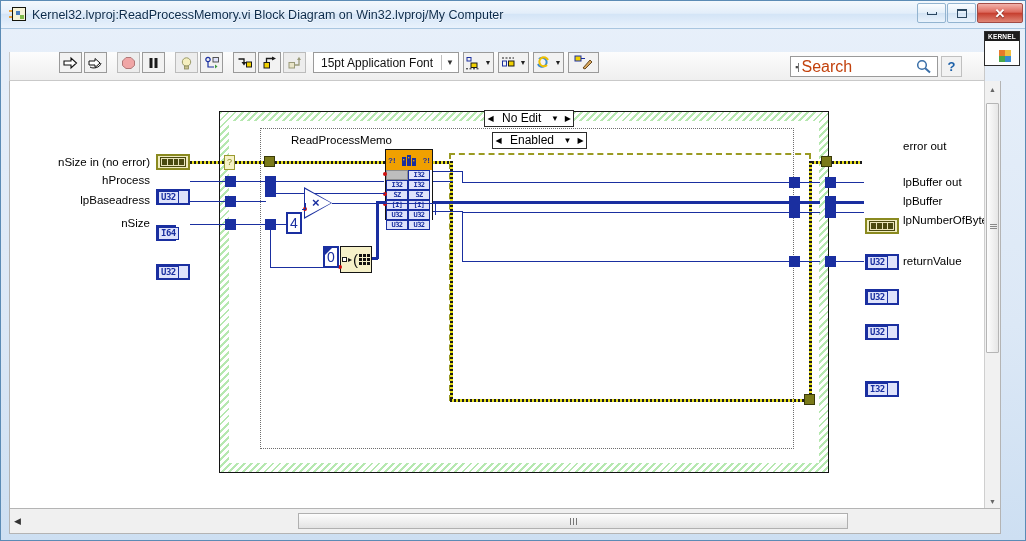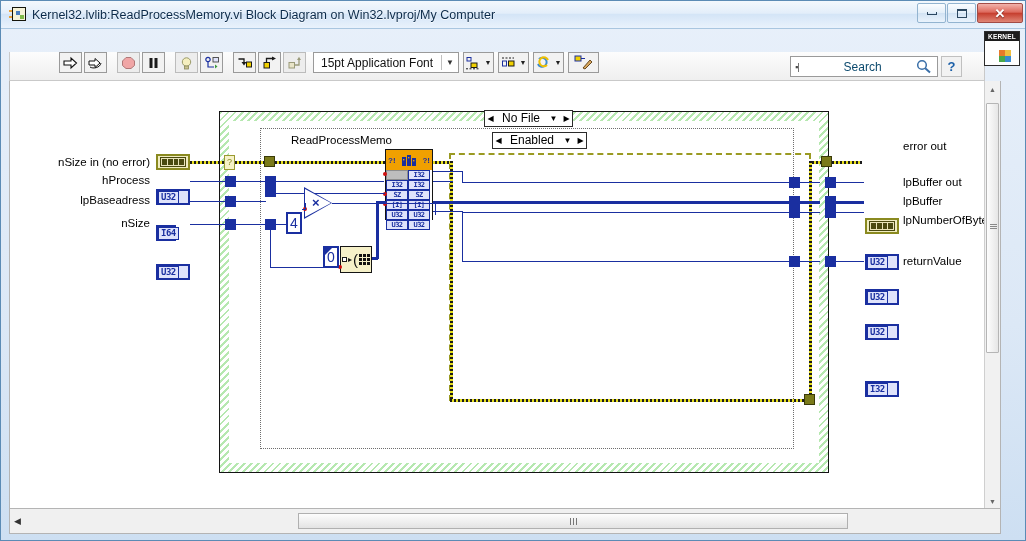--- a/index.html
+++ b/index.html
@@ -102,21 +102,21 @@
     height: 21px; min-width: 31px; border: 1px solid #9a9a9a; background: #f2f2f2;
     margin-left: 4px; display: flex; align-items: center; justify-content: center; gap: 2px;
   }
 
   .searchbox {
     position: absolute; right: 46px; top: 4px; width: 148px; height: 21px;
     border: 1px solid #9a9a9a; background: #fff;
     display: flex; align-items: center;
   }
   .searchbox .pre { font-size: 9px; color: #444; padding: 0 3px 0 4px; letter-spacing: -1px;}
-  .searchbox .ph { font-size: 12px; color: #0c4a6e; flex: 1; margin-left: 42px; }
+  .searchbox .ph { font-size: 16px; color: #c2410c; flex: 1; }
   .helpbtn {
     position: absolute; right: 22px; top: 4px; width: 21px; height: 21px;
     border: 1px solid #c0c0c0; background: #f2f2f2;
     display: flex; align-items: center; justify-content: center;
     font-size: 13px; font-weight: bold; color: #1b5fa8;
   }
 
   
   .vi-icon-big {
     position: absolute; left: 983px; top: 30px; width: 36px; height: 35px;
@@ -346,21 +346,21 @@
 <div id="app">
 
   <div class="titlebar">
     <div class="vi-icon-small">
       <div class="bar"></div>
         <div class="bar bar2"></div>
       <div class="frame"></div>
       <div class="sq" style="left:7px;top:4px;background:#4a7ec0;"></div>
       <div class="sq" style="left:11px;top:8px;background:#7fba4a;"></div>
     </div>
-    <div class="title-text">Kernel32.lvlib:ReadProcessMemory.vi Block Diagram on Win32.lvproj/My Computer</div>
+    <div class="title-text">Kernel32.lvproj:ReadProcessMemory.vi Block Diagram on Win32.lvproj/My Computer</div>
     <div class="winbtns">
       <div class="winbtn">
           <div class="minbox"></div>
         </div>
       <div class="winbtn">
           <div class="maxbox"></div>
         </div>
       <div class="winbtn close">
           <span class="glyph">✕</span>
         </div>
@@ -718,21 +718,21 @@
       </div>
       <div class="d tlabel" style="left:893px; top:132px;">lpNumberOfBytesRe</div>
 
       <div class="d term" style="left:855px; top:172px; width:34px;">
         <span class="tt">I32</span>
       </div>
       <div class="d tlabel" style="left:893px; top:173px;">returnValue</div>
 
       <div class="d selector" style="left:474px; top:29px;">
         <span class="ar">◀</span>
-        <span class="txt">No File</span>
+        <span class="txt">No Edit</span>
         <span class="dn">▼</span>
         <span class="ar">▶</span>
       </div>
 
       <div class="d selector" style="left:482px; top:51px;">
         <span class="ar">◀</span>
         <span class="txt">Enabled</span>
         <span class="dn">▼</span>
         <span class="ar">▶</span>
       </div>

